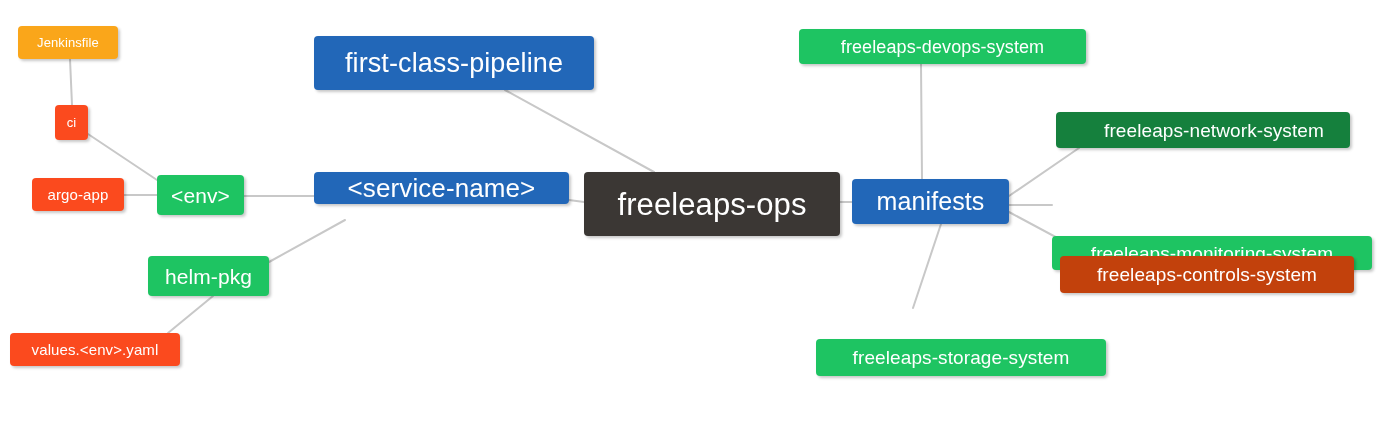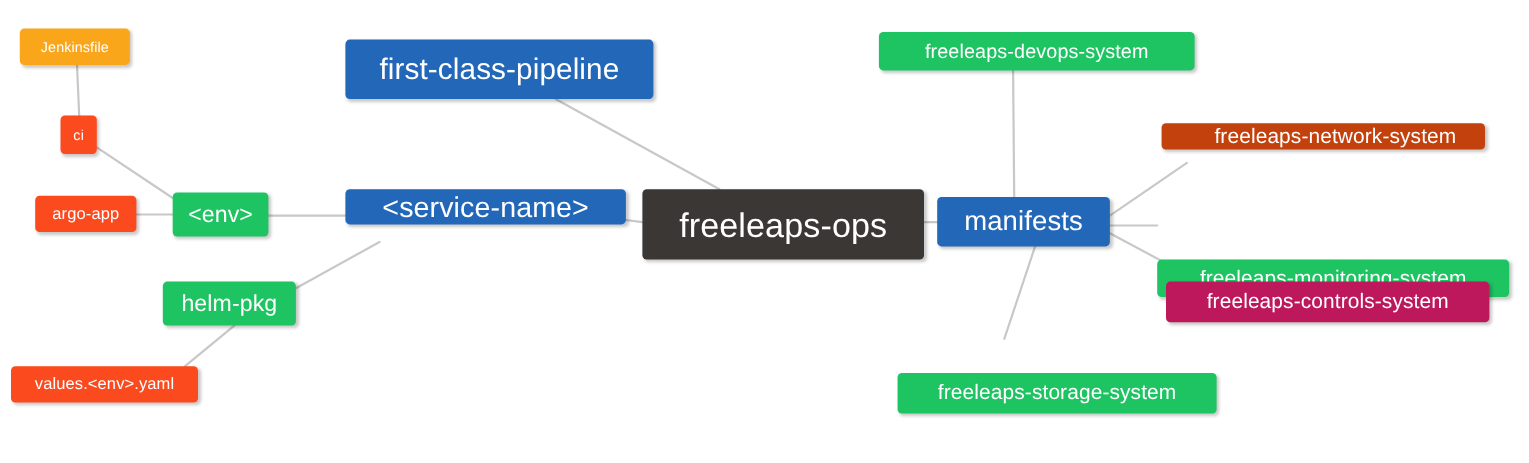--- a/index.html
+++ b/index.html
@@ -70,18 +70,18 @@
       <div class="node" style="left: 55px; top: 105px; width: 33px; height: 35px; background: rgb(251, 74, 30); font-size: 13px;">ci</div>
       <div class="node" style="left: 32px; top: 178px; width: 92px; height: 33px; background: rgb(251, 74, 30); font-size: 15px;">argo-app</div>
       <div class="node" style="left: 157px; top: 175px; width: 87px; height: 40px; background: rgb(30, 196, 98); font-size: 21px;">&lt;env&gt;</div>
       <div class="node" style="left: 148px; top: 256px; width: 121px; height: 40px; background: rgb(30, 196, 98); font-size: 21px;">helm-pkg</div>
       <div class="node" style="left: 10px; top: 333px; width: 170px; height: 33px; background: rgb(251, 74, 30); font-size: 15px;">values.&lt;env&gt;.yaml</div>
       <div class="node" style="left: 314px; top: 36px; width: 280px; height: 54px; background: rgb(34, 103, 184); font-size: 27px; text-align: right;">first-class-pipeline</div>
       <div class="node" style="left: 314px; top: 172px; width: 255px; height: 32px; background: rgb(34, 103, 184); font-size: 26px;">&lt;service-name&gt;</div>
       <div class="node" style="left: 584px; top: 172px; width: 256px; height: 64px; background: rgb(59, 55, 52); font-size: 31px;">freeleaps-ops</div>
       <div class="node" style="left: 852px; top: 179px; width: 157px; height: 45px; background: rgb(34, 103, 184); font-size: 25px;">manifests</div>
       <div class="node" style="left: 799px; top: 29px; width: 287px; height: 35px; background: rgb(30, 196, 98); font-size: 18px;">freeleaps-devops-system</div>
-      <div class="node" style="left: 1056px; top: 112px; width: 294px; height: 24px; background: #c2410c; font-size: 19px; padding-left: 32px;">freeleaps-network-system</div>
+      <div class="node" style="left: 1056px; top: 112px; width: 294px; height: 36px; background: #15803d; font-size: 19px; padding-left: 32px;">freeleaps-network-system</div>
       <div class="node" style="left: 1052px; top: 188px; width: 320px; height: 34px; background: rgb(30, 196, 98); font-size: 19px; margin-top: 48px;">freeleaps-monitoring-system</div>
-      <div class="node" style="left: 1060px; top: 256px; width: 294px; height: 37px; background: #be185d; font-size: 19px;">freeleaps-controls-system</div>
+      <div class="node" style="left: 1060px; top: 256px; width: 294px; height: 37px; background: #c2410c; font-size: 19px;">freeleaps-controls-system</div>
       <div class="node" style="left: 816px; top: 308px; width: 290px; height: 37px; background: rgb(30, 196, 98); font-size: 19px; margin-top: 31px;">freeleaps-storage-system</div>
     </div>
 </div>
 
 </body></html>

